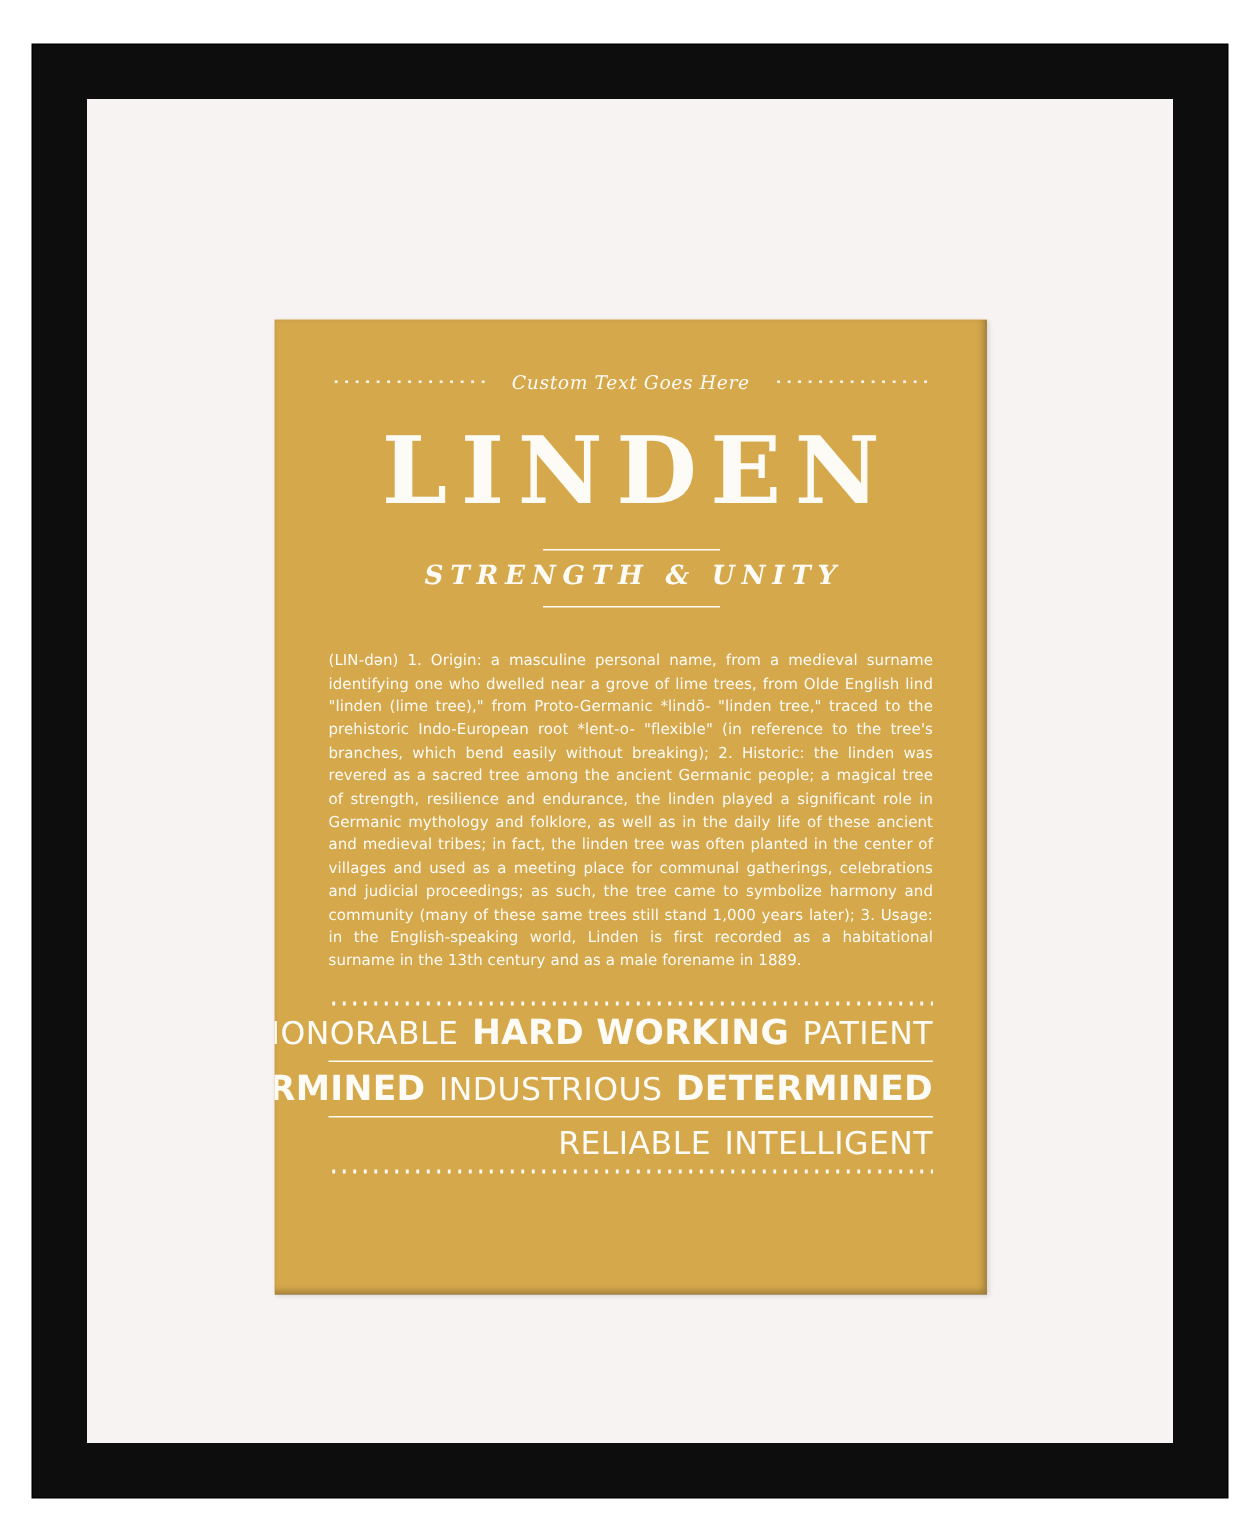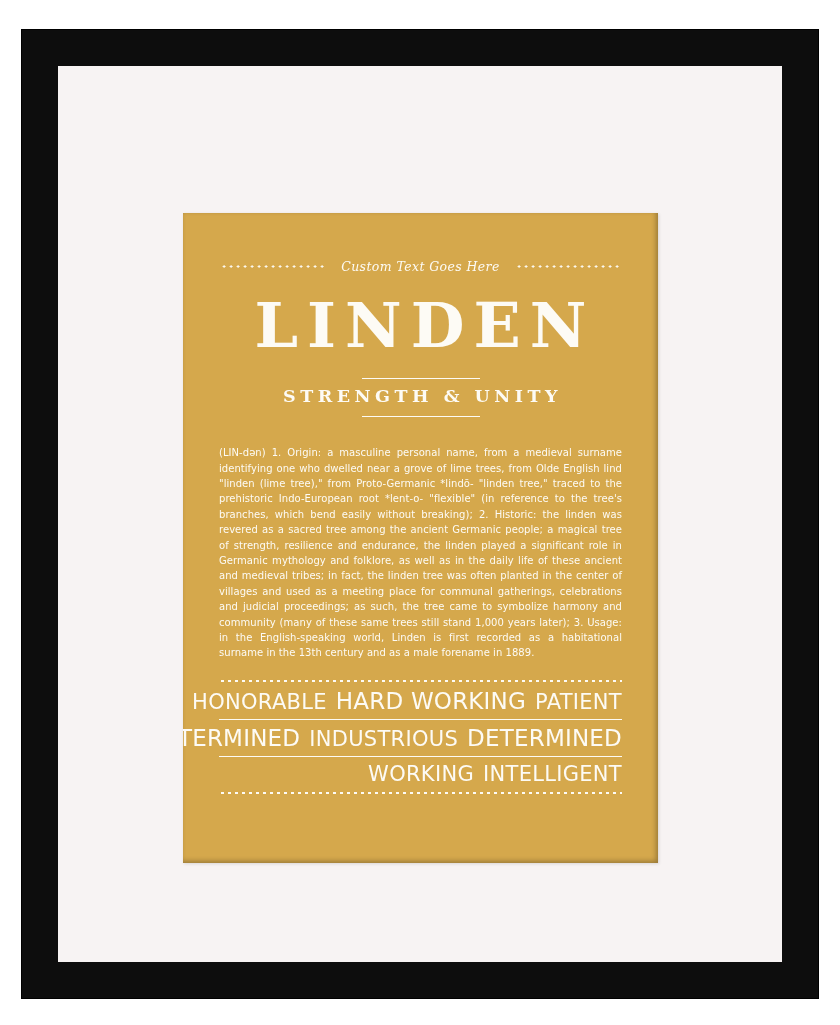--- a/index.html
+++ b/index.html
@@ -63,21 +63,21 @@
     top: 30px;
   }
 
   
   .top-row {
     display: flex;
     align-items: center;
     justify-content: center;
     gap: 10px;
     height: 22px;
-    margin-top: 12px;
+    margin-top: 0;
   }
   .dotline {
     flex: 1 1 auto;
     height: 3px;
     background-image: radial-gradient(circle, #fdfbf5 1.1px, transparent 1.2px);
     background-size: 7px 3px;
     background-repeat: repeat-x;
     background-position: center;
     opacity: .95;
   }
@@ -116,20 +116,21 @@
     border-top: 1px solid #fdfbf5;
   }
   .meaning {
     text-align: center;
     font-family: "DejaVu Serif", serif;
     font-size: 17.5px;
     letter-spacing: 4.5px;
     font-weight: bold;
     margin: 7px 0 7px 0;
     text-indent: 4px;
+    font-style: italic;
   }
 
   
   .definition {
     margin-top: 28px;
     font-family: "DejaVu Sans", sans-serif;
     font-size: 10px;
     line-height: 15.4px;
     text-align: justify;
     letter-spacing: .05px;
@@ -161,21 +162,21 @@
   .adj {
     font-family: "DejaVu Sans", sans-serif;
     line-height: 1;
   }
   .adj.light {
     font-weight: normal;
     font-size: 21px;
     letter-spacing: .3px;
   }
   .adj.bold {
-    font-weight: normal;
+    font-weight: bold;
     font-size: 23px;
     letter-spacing: .2px;
   }
 </style>
 </head>
 <body>
 
 <div class="stage">
 
   <div class="frame">
@@ -217,21 +218,21 @@
 
             <div class="adj-row">
               <span class="adj bold">DETERMINED</span>
               <span class="adj light">INDUSTRIOUS</span>
               <span class="adj bold">DETERMINED</span>
             </div>
 
             <div class="hrule"></div>
 
             <div class="adj-row">
-              <span class="adj light">WORKING</span>
+              <span class="adj light">RELIABLE</span>
               <span class="adj light">INTELLIGENT</span>
             </div>
 
             <div class="dots-full"></div>
           </div>
 
         </div>
       </div>
 
     </div>

